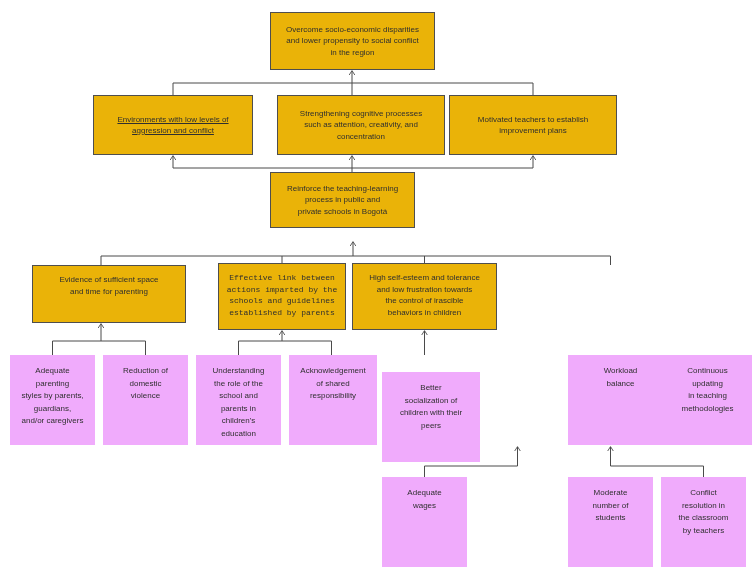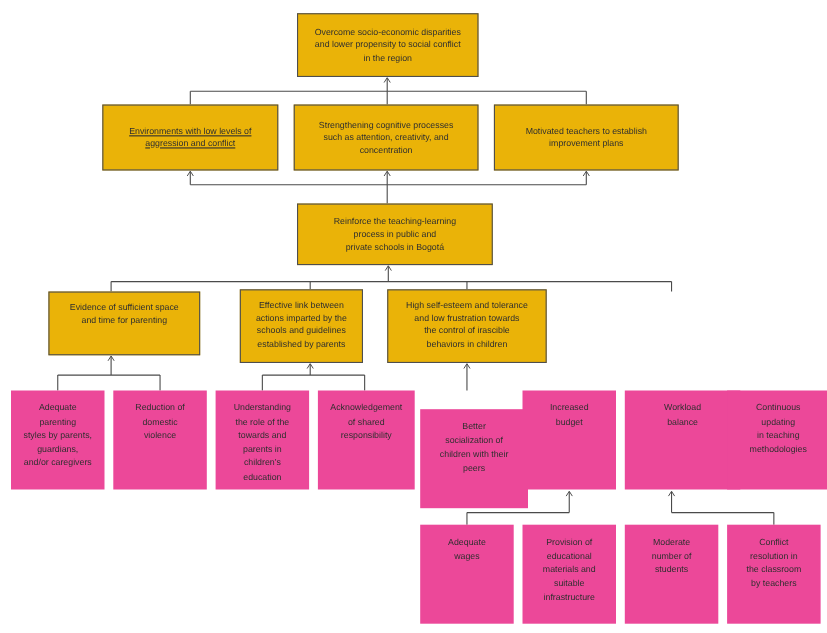--- a/index.html
+++ b/index.html
@@ -31,21 +31,21 @@
     border: 1px solid #4e4e4e;
     padding: 2px 4px;
   }
   .vcenter {
     display: flex;
     align-items: center;
     justify-content: center;
   }
   .tpad { padding-top: 8px; }
   .gray-box {
-    background: #ec4899;
+    background: #f0abfc;
     border: none;
     padding: 10px 3px 2px 3px;
     line-height: 12.5px;
   }
   line { stroke: #4a4a4a; stroke-width: 1; }
 </style>
 </head>
 <body>
 
 <div id="stage">
@@ -96,78 +96,71 @@
     <line x1="610.5" y1="466" x2="703.5" y2="466"></line>
     <line x1="703.5" y1="466" x2="703.5" y2="477"></line>
   </svg>
 
   <div class="node white-box vcenter" style="left:270px; top:12px; width:165px; height:58px;">Overcome socio-economic disparities
 and lower propensity to social conflict
 in the region</div>
 
   <div class="node white-box vcenter" style="left:93px; top:95px; width:160px; height:60px;text-decoration:underline;">Environments with low levels of
 aggression and conflict</div>
-  <div class="node white-box vcenter" style="left:267px; top:95px; width:168px; height:60px;">Strengthening cognitive processes
+  <div class="node white-box vcenter" style="left:277px; top:95px; width:168px; height:60px;">Strengthening cognitive processes
 such as attention, creativity, and
 concentration</div>
   <div class="node white-box vcenter" style="left:449px; top:95px; width:168px; height:60px;">Motivated teachers to establish
 improvement plans</div>
 
-  <div class="node white-box vcenter" style="left:270px; top:185px; width:178px; height:56px;">Reinforce the teaching-learning
+  <div class="node white-box vcenter" style="left:270px; top:172px; width:145px; height:56px;">Reinforce the teaching-learning
 process in public and
 private schools in Bogotá</div>
 
-  <div class="node white-box tpad" style="left:32px; top:265px; width:138px; height:58px;margin-left:12px;">Evidence of sufficient space
+  <div class="node white-box tpad" style="left:32px; top:265px; width:154px; height:58px;">Evidence of sufficient space
 and time for parenting</div>
-  <div class="node white-box tpad" style="left:218px; top:263px; width:112px; height:67px;">Effective link between
+  <div class="node white-box tpad" style="left:218px; top:263px; width:128px; height:67px;font-family:Liberation Mono, monospace;">Effective link between
 actions imparted by the
 schools and guidelines
 established by parents</div>
   <div class="node white-box tpad" style="left:352px; top:263px; width:145px; height:67px;">High self-esteem and tolerance
 and low frustration towards
 the control of irascible
 behaviors in children</div>
 
   <div class="node gray-box" style="left:10px;  top:355px; width:85px; height:90px;">Adequate
 parenting
 styles by parents,
 guardians,
 and/or caregivers</div>
   <div class="node gray-box" style="left:103px; top:355px; width:85px; height:90px;">Reduction of
 domestic
 violence</div>
   <div class="node gray-box" style="left:196px; top:355px; width:85px; height:90px;">Understanding
 the role of the
-towards and
+school and
 parents in
 children's
 education</div>
   <div class="node gray-box" style="left:289px; top:355px; width:88px; height:90px;">Acknowledgement
 of shared
 responsibility</div>
   <div class="node gray-box" style="left:382px; top:372px; width:98px; height:90px;">Better
 socialization of
 children with their
 peers</div>
-  <div class="node gray-box" style="left:475px; top:355px; width:85px; height:90px;">Increased
-budget</div>
   <div class="node gray-box" style="left:568px; top:355px; width:105px; height:90px;">Workload
 balance</div>
   <div class="node gray-box" style="left:661px; top:355px; width:93px; height:90px;">Continuous
 updating
 in teaching
 methodologies</div>
 
   <div class="node gray-box" style="left:382px; top:477px; width:85px; height:90px;">Adequate
 wages</div>
-  <div class="node gray-box" style="left:475px; top:477px; width:85px; height:90px;">Provision of
-educational
-materials and
-suitable
-infrastructure</div>
   <div class="node gray-box" style="left:661px; top:477px; width:85px; height:90px;">Conflict
 resolution in
 the classroom
 by teachers</div>
   <div class="node gray-box" style="left:568px; top:477px; width:85px; height:90px;">Moderate
 number of
 students</div>
 
 </div>
 

